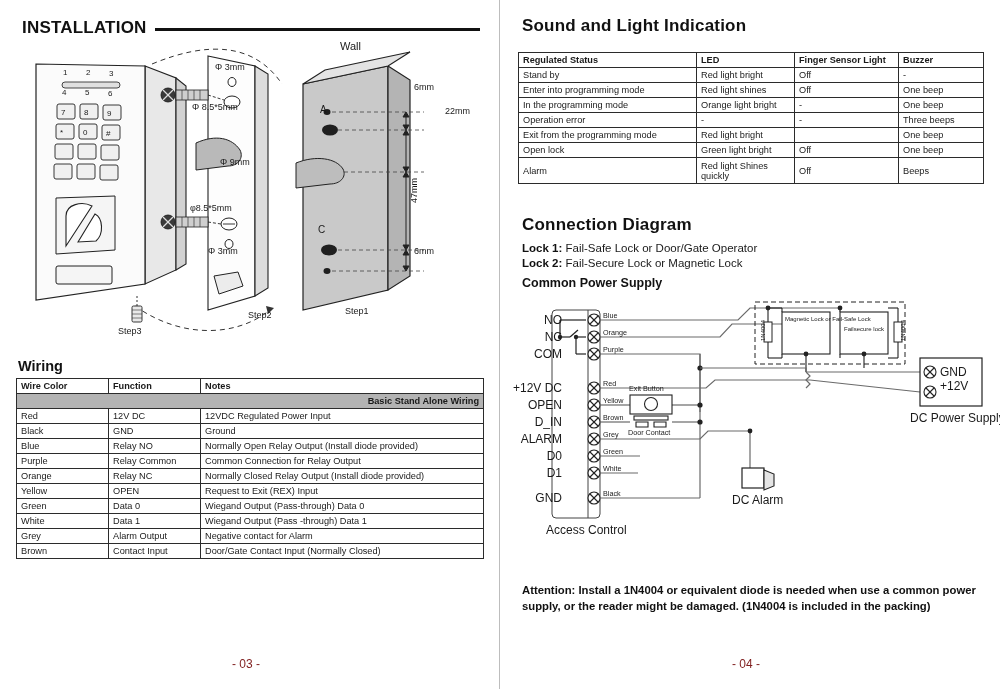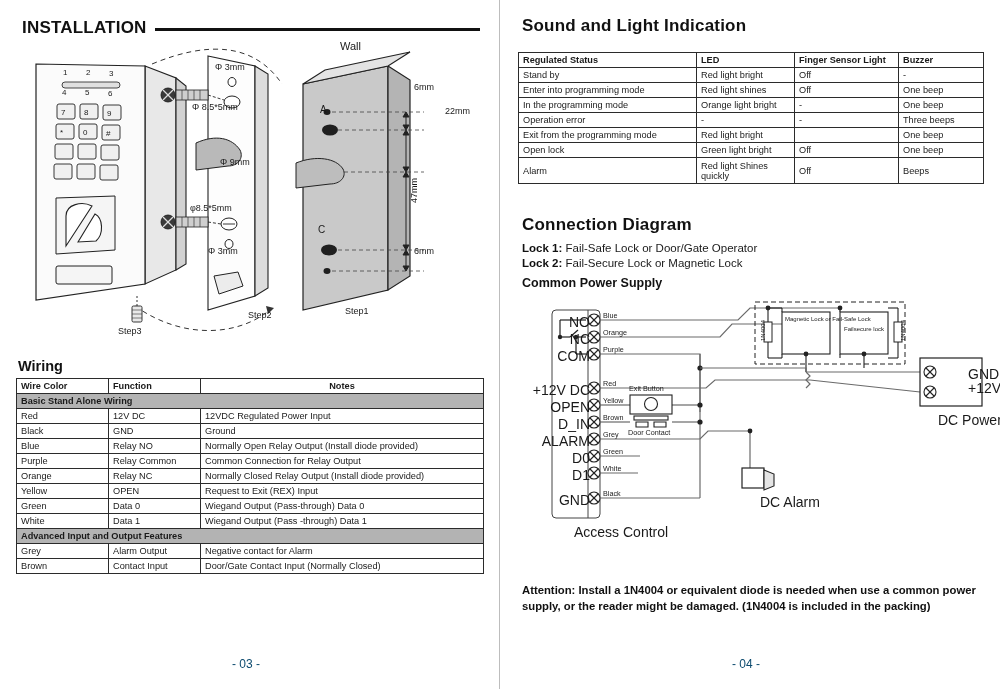--- a/index.html
+++ b/index.html
@@ -11,37 +11,37 @@
 
   
   .h-section{font-size:17px;font-weight:bold;letter-spacing:.2px;color:#111;}
   .h-sub{font-size:14.5px;font-weight:bold;color:#111;}
   .rule{height:3px;background:#111;}
 
   
   table{border-collapse:collapse;width:100%;font-size:9.2px;color:#1a1a1a;}
   table td,table th{border:1px solid #2b2b2b;padding:2px 4px;text-align:left;vertical-align:middle;font-weight:normal;}
   thead td{font-weight:bold;}
-  .band td{background:#b3b3b3;font-weight:bold;text-align:left;}
-  .ctr{text-align:center;}
+  .band td{background:#b3b3b3;font-weight:bold;text-align:right;}
+  .ctr{text-align:left;}
 
   
   #install-art{position:absolute;left:0;top:38px;width:500px;height:310px;}
   .lbl{position:absolute;font-size:9px;color:#1a1a1a;white-space:nowrap;}
   .lbl.b{font-size:11px;}
   .vert{writing-mode:vertical-rl;transform:rotate(180deg);}
 
   
   #schematic{position:absolute;left:10px;top:300px;width:480px;height:262px;}
   .slbl{position:absolute;font-size:7.2px;color:#1a1a1a;white-space:nowrap;line-height:1.15;}
   .slbl.t{font-size:6px;}
-  .slbl.m{font-size:14px;margin-left:28px;}
+  .slbl.m{font-size:12px;}
 
   
-  .pagenum{position:absolute;bottom:18px;font-size:12px;color:#0c4a6e;}
+  .pagenum{position:absolute;bottom:18px;font-size:12px;color:#7f1d1d;}
 
   .note{font-size:11.3px;font-weight:bold;line-height:1.45;color:#111;}
   .lockline{font-size:11.5px;line-height:1.5;color:#1a1a1a;}
   .lockline b{color:#111;}
 </style>
 </head>
 <body>
 
 <div id="spine"></div>
 
@@ -273,23 +273,20 @@
           <td>Green</td>
           <td>Data 0</td>
           <td>Wiegand Output (Pass-through) Data 0</td>
         </tr>
         <tr>
           <td>White</td>
           <td>Data 1</td>
           <td>Wiegand Output (Pass -through) Data 1</td>
         </tr>
 
-        <tr class="band">
-          <td colspan="3">Advanced Input and Output Features</td>
-        </tr>
         <tr>
           <td>Grey</td>
           <td>Alarm Output</td>
           <td>Negative contact for Alarm</td>
         </tr>
         <tr>
           <td>Brown</td>
           <td>Contact Input</td>
           <td>Door/Gate Contact Input (Normally Closed)</td>
         </tr>

